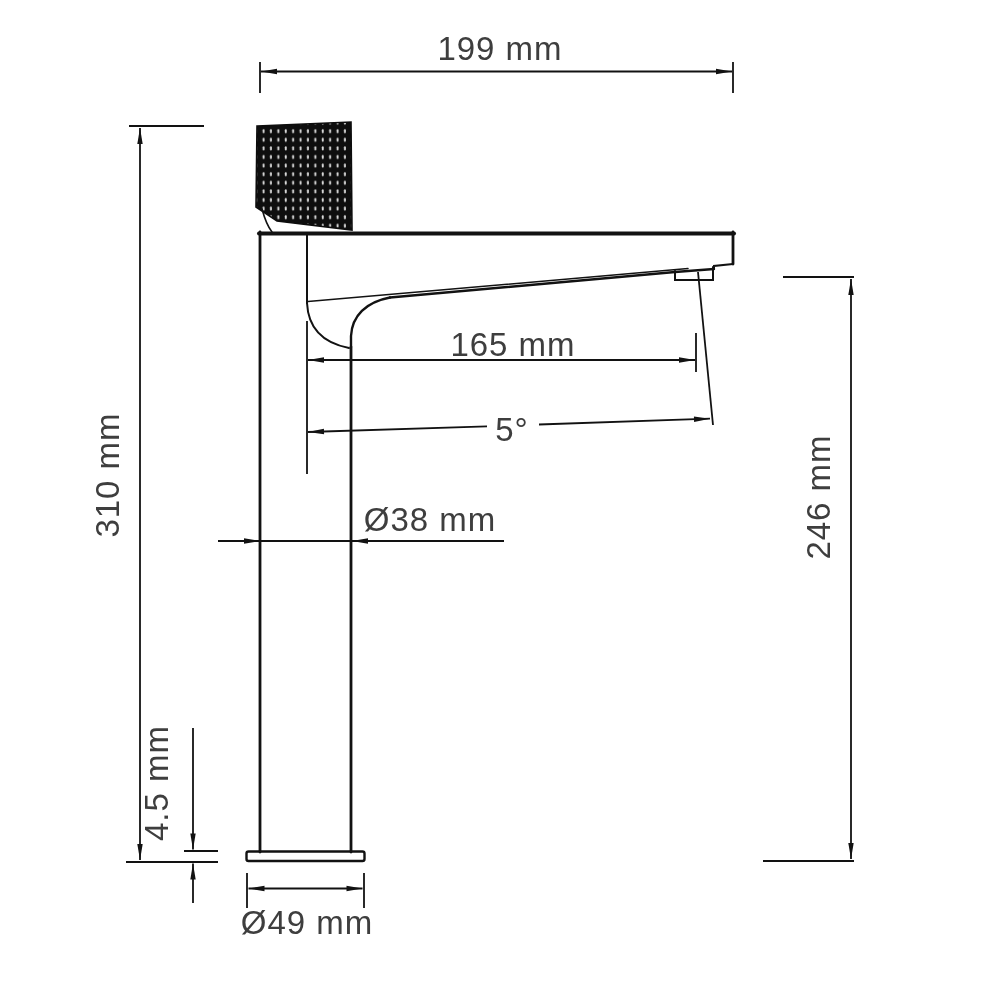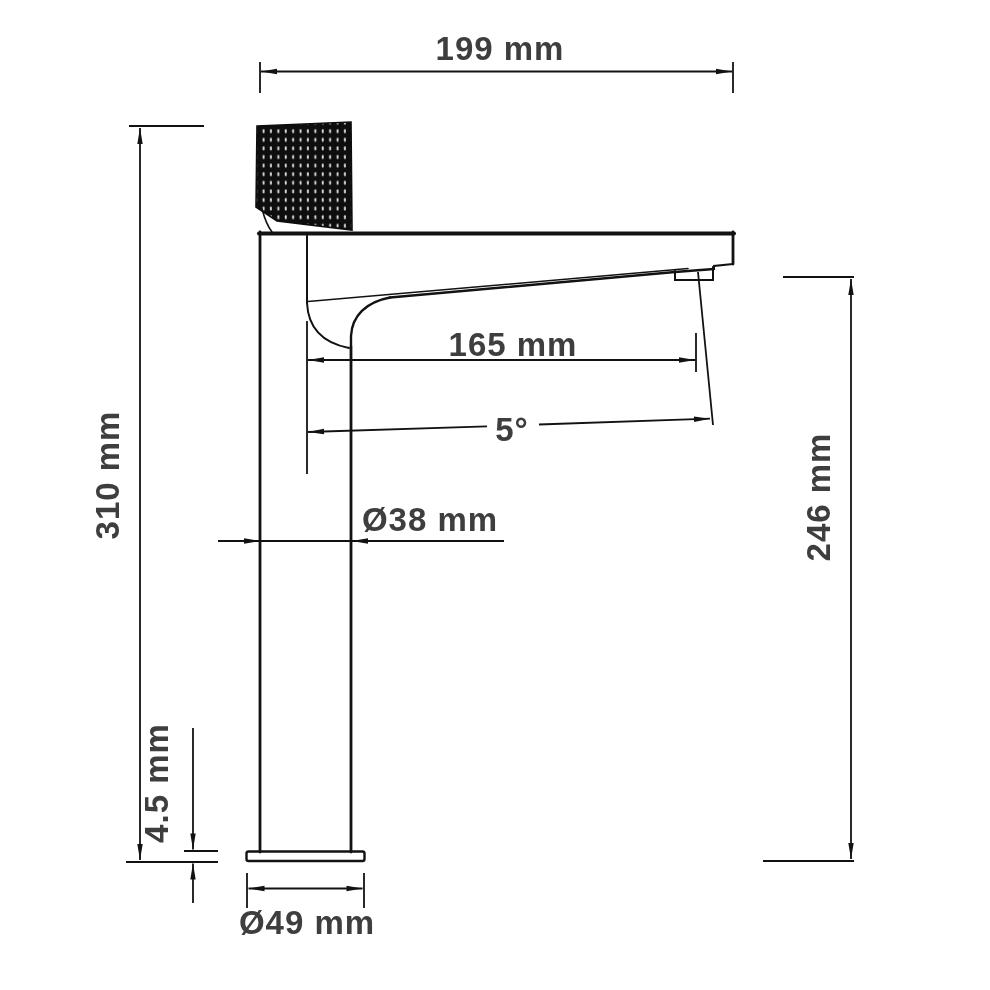--- a/index.html
+++ b/index.html
@@ -1,16 +1,16 @@
 <!DOCTYPE html>
 <html><head>
 <meta charset="utf-8">
 <style>
   html,body{margin:0;padding:0;background:#ffffff;}
-  .canvas{position:relative;width:854px;height:990px;background:#ffffff;overflow:hidden;font-family:"Liberation Sans",sans-serif;font-weight:bold;}
+  .canvas{position:relative;width:854px;height:990px;background:#ffffff;overflow:hidden;font-family:"Liberation Sans",sans-serif;}
   svg{display:block;}
   .dim-text{font-family:"Liberation Sans",sans-serif;font-size:33px;letter-spacing:1px;fill:#3e3e3e;}
   .dim-line{stroke:#121212;stroke-width:1.8;fill:none;}
   .ext-line{stroke:#121212;stroke-width:1.8;fill:none;}
   .outline{stroke:#121212;fill:none;stroke-linecap:round;}
   .arrow{fill:#121212;stroke:none;}
 </style>
 </head>
 <body>
 

